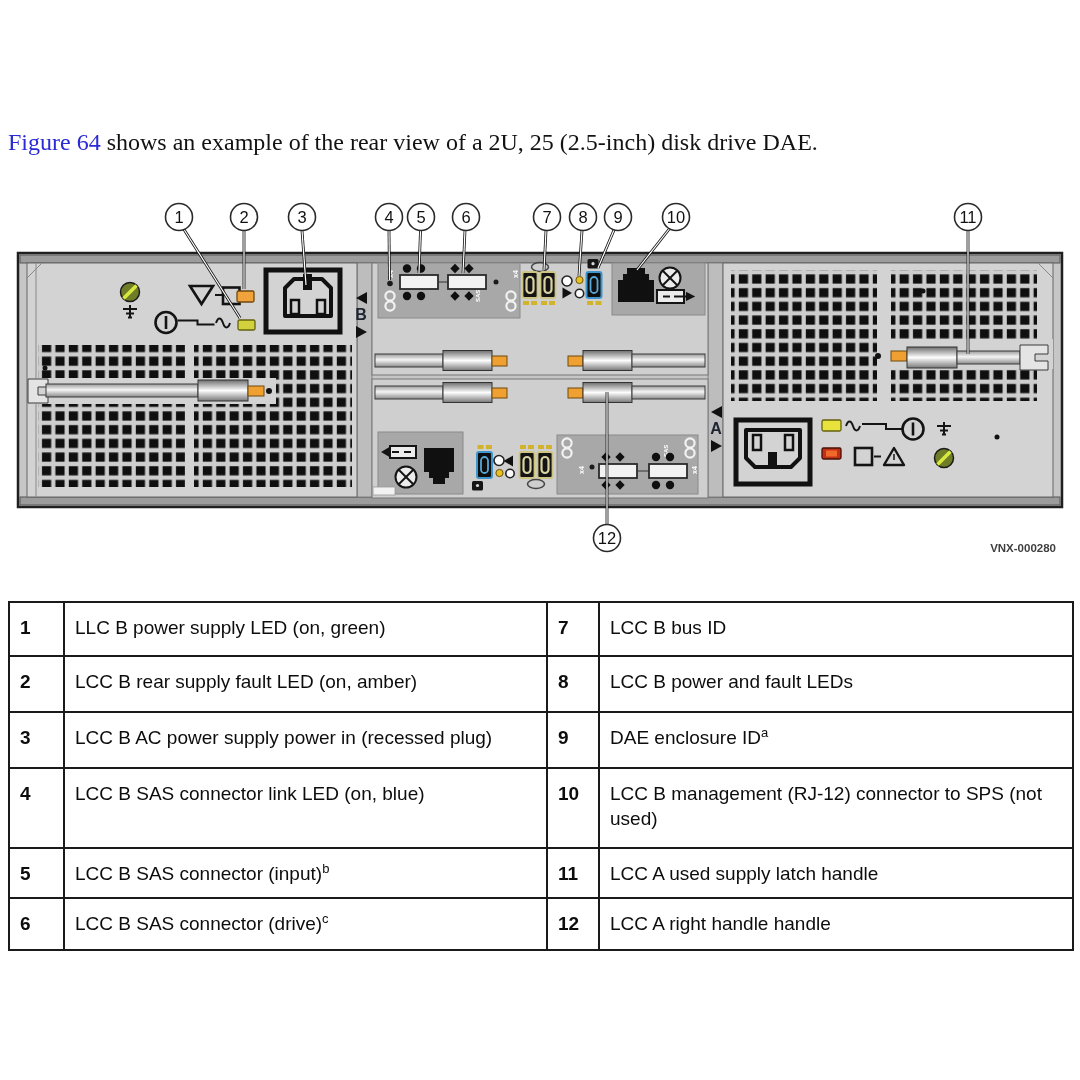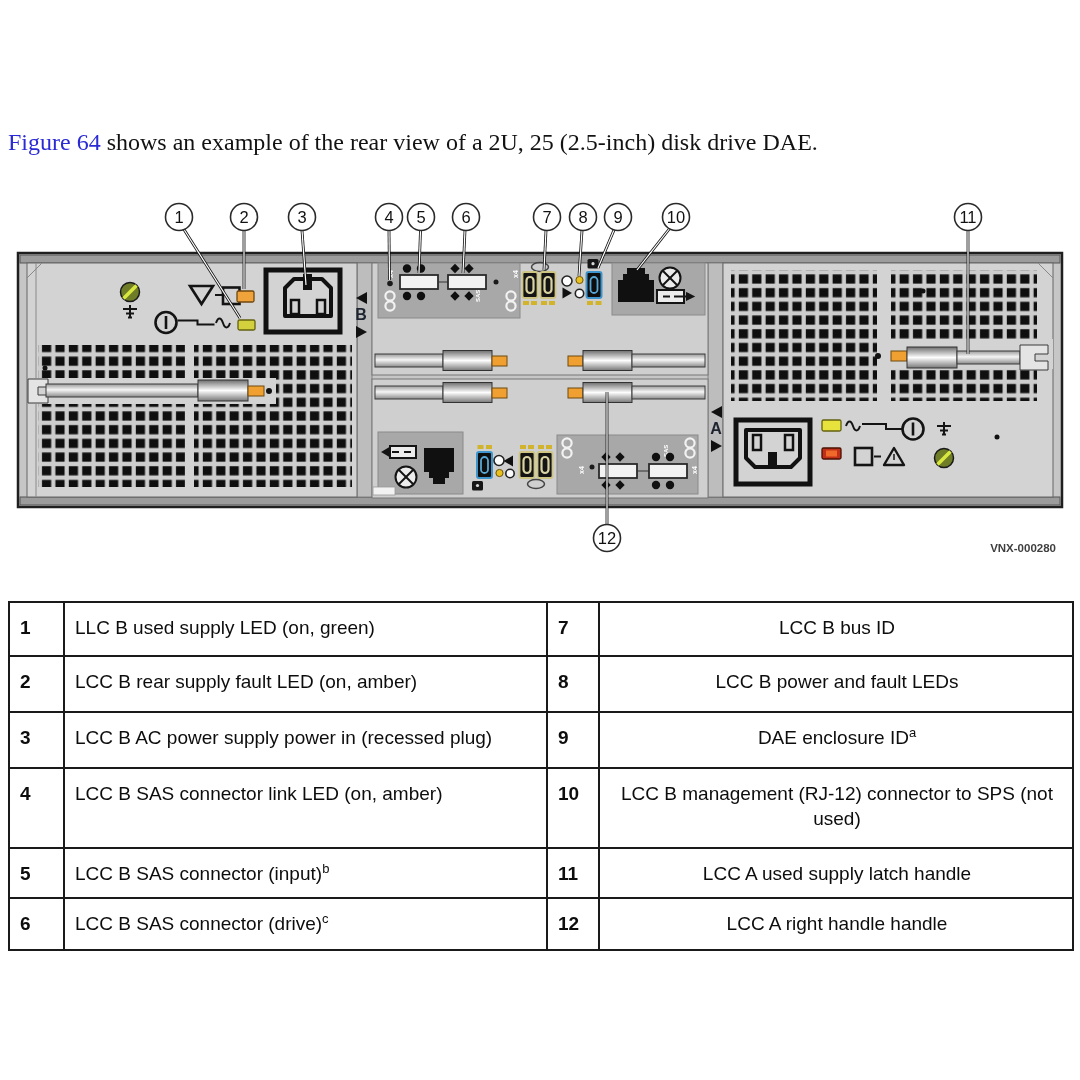--- a/index.html
+++ b/index.html
@@ -6,21 +6,21 @@
   body{width:1080px;height:1080px;position:relative;overflow:hidden;
        font-family:"Liberation Sans",sans-serif;}
   .caption{position:absolute;left:8px;top:127px;margin:0;width:1060px;
            font:24px/1.25 "Liberation Serif",serif;color:#121212;}
   .fig-link{color:#2b2bd6;text-decoration:none;cursor:pointer;}
   .diagram{position:absolute;left:0;top:190px;width:1080px;height:380px;}
   table.legend{position:absolute;left:8px;top:601px;border-collapse:collapse;
            table-layout:fixed;width:1064px;font:19px/25px "Liberation Sans",sans-serif;color:#0d0d0d;}
   table.legend td{border:2px solid #1a1a1a;vertical-align:top;padding:12px 8px 0 10px;}
   td.num{font-weight:bold;padding-left:16px;}
-  td.d2{padding-right:60px;text-align:center;}
+  td.d2{padding-right:60px;}
   sup{font-size:13px;line-height:0;vertical-align:super;}
   svg text{font-family:"Liberation Sans",sans-serif;}
   .callout-num{font-size:16.5px;fill:#111;}
   .tinylbl{font-size:7px;fill:#fff;font-weight:bold;}
   .pn{font-size:11.5px;font-weight:bold;fill:#3f3f3f;}
   .encl{font-size:16px;font-weight:bold;fill:#1d2430;}
 </style>
 </head>
 <body>
 
@@ -426,39 +426,39 @@
   <table class="legend">
     <colgroup>
         <col style="width:55px">
         <col style="width:483px">
         <col style="width:52px">
         <col style="width:474px">
       </colgroup>
     <tbody>
       <tr style="height:54px">
         <td class="num">1</td>
-        <td class="desc"><span>LLC B used supply LED (on, green)</span><sup></sup></td>
+        <td class="desc"><span>LLC B power supply LED (on, green)</span><sup></sup></td>
         <td class="num">7</td>
         <td class="desc d2"><span>LCC B bus ID</span><sup></sup></td>
       </tr>
       <tr style="height:56px">
         <td class="num">2</td>
         <td class="desc"><span>LCC B rear supply fault LED (on, amber)</span><sup></sup></td>
         <td class="num">8</td>
         <td class="desc d2"><span>LCC B power and fault LEDs</span><sup></sup></td>
       </tr>
       <tr style="height:56px">
         <td class="num">3</td>
         <td class="desc"><span>LCC B AC power supply power in (recessed plug)</span><sup></sup></td>
         <td class="num">9</td>
         <td class="desc d2"><span>DAE enclosure ID</span><sup>a</sup></td>
       </tr>
       <tr style="height:80px">
         <td class="num">4</td>
-        <td class="desc"><span>LCC B SAS connector link LED (on, amber)</span><sup></sup></td>
+        <td class="desc"><span>LCC B SAS connector link LED (on, blue)</span><sup></sup></td>
         <td class="num">10</td>
         <td class="desc d2"><span>LCC B management (RJ-12) connector to SPS (not used)</span><sup></sup></td>
       </tr>
       <tr style="height:50px">
         <td class="num">5</td>
         <td class="desc"><span>LCC B SAS connector (input)</span><sup>b</sup></td>
         <td class="num">11</td>
         <td class="desc d2"><span>LCC A used supply latch handle</span><sup></sup></td>
       </tr>
       <tr style="height:52px">

